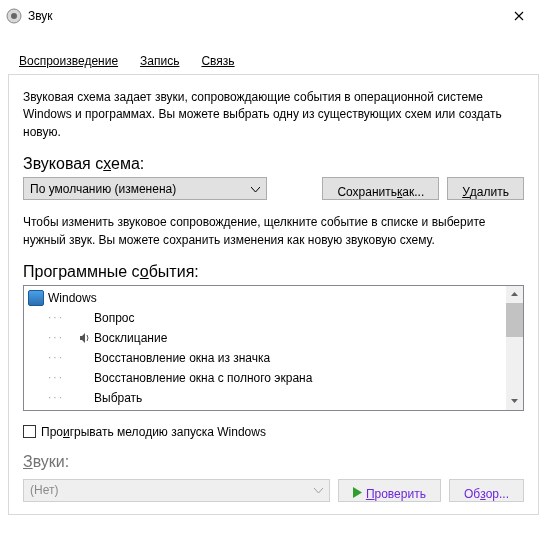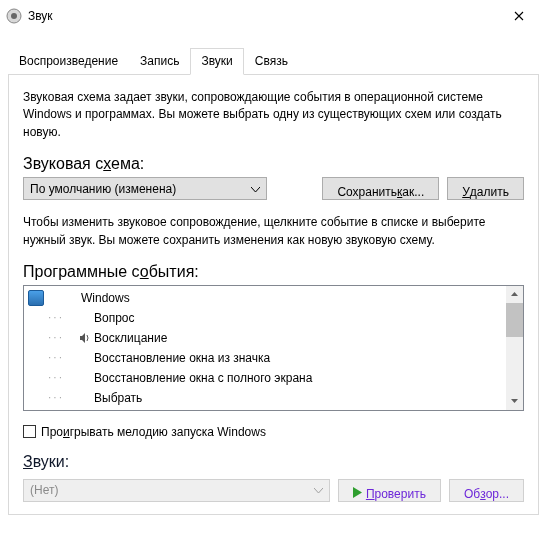--- a/index.html
+++ b/index.html
@@ -6,52 +6,52 @@
   body { background: #fff; width: 547px; height: 544px; overflow: hidden; position: relative; color: #000; }
   
   .titlebar { height: 32px; display: flex; align-items: center; padding: 0 6px; }
   .titlebar .icon { width: 16px; height: 16px; margin-right: 6px; display: inline-flex; align-items: center; justify-content: center; }
   .titlebar .title { font-size: 12px; flex: 1; }
   .close { width: 45px; height: 30px; display: flex; align-items: center; justify-content: center; cursor: pointer; }
   
   .tabs { display: flex; padding: 0 8px; border-bottom: none; margin-top: 15px; }
   .tab { padding: 5px 10px 6px; font-size: 12px; border: 1px solid transparent; cursor: pointer; position: relative; top: 1px; background: #fff; }
   .tab.active { border: 1px solid #d9d9d9; border-bottom: 1px solid #fff; z-index: 2; }
-  .tab:not(.active) { border-bottom: 1px solid #d9d9d9; }
+  .tab:not(.active) { border-bottom: 1px solid #d9d9d9; text-decoration: underline; }
   
   .panel { border: 1px solid #d9d9d9; margin: 0 8px 8px; padding: 14px 14px 12px; position: relative; top: 0; }
   
   .desc { font-size: 12px; line-height: 1.45; margin-bottom: 14px; }
   .label { font-size: 16px; margin-bottom: 4px; }
   .accel { text-decoration: underline; }
   
   .row { display: flex; align-items: center; gap: 8px; margin-bottom: 14px; }
   
   .combo { position: relative; display: inline-flex; align-items: center; border: 1px solid #acacac; background: #e1e1e1; height: 23px; font-size: 12px; padding: 0 22px 0 6px; width: 244px; cursor: pointer; }
   .combo .chevron { position: absolute; right: 6px; }
   .combo.disabled { color: #8a8a8a; background: #efefef; border-color: #d0d0d0; }
   
   .btn { border: 1px solid #acacac; background: #e1e1e1; height: 23px; font-size: 12px; padding: 0 14px; cursor: pointer; display: inline-flex; align-items: flex-end; }
   .btn.disabled { color: #6d28d9; background: #efefef; border-color: #d0d0d0; cursor: default; }
   
   .tree { border: 1px solid #828790; height: 126px; overflow: hidden; position: relative; margin-bottom: 14px; }
   .tree-inner { padding: 2px 0; }
-  .tree-root { display: flex; align-items: center; height: 20px; padding-left: 4px; font-size: 12px; gap: 33px; }
+  .tree-root { display: flex; align-items: center; height: 20px; padding-left: 4px; font-size: 12px; }
   .tree-root .win-icon { width: 16px; height: 16px; margin-right: 4px; display: inline-flex; align-items: center; justify-content: center; background: linear-gradient(180deg,#4aa0e8,#2a6fb0); border: 1px solid #1a5a99; border-radius: 2px; }
   .tree-item { display: flex; align-items: center; height: 20px; font-size: 12px; padding-left: 24px; }
   .tree-item .dots { color: #a0a0a0; width: 28px; letter-spacing: 2px; font-size: 10px; flex-shrink: 0; }
   .tree-item .snd-icon { width: 18px; display: inline-flex; justify-content: center; flex-shrink: 0; }
   .scrollbar { position: absolute; right: 0; top: 0; bottom: 0; width: 17px; background: #f0f0f0; }
   .scroll-up, .scroll-down { height: 17px; display: flex; align-items: center; justify-content: center; cursor: pointer; }
   .thumb { position: absolute; top: 17px; height: 34px; left: 0; right: 0; background: #c2c2c2; }
   
   .checkbox-row { display: flex; align-items: center; margin-bottom: 14px; font-size: 12px; }
   .checkbox { width: 13px; height: 13px; border: 1px solid #333; margin-right: 5px; }
   
-  .disabled-text { color: #0f172a; }
+  .disabled-text { color: #737373; }
   
   .play-icon { margin-right: 4px; }
 </style>
 </head>
 <body>
 
 <div class="titlebar">
   <span class="icon">
     <svg width="16" height="16" viewBox="0 0 16 16">
         <circle cx="8" cy="8" r="7" fill="#d8d8d8" stroke="#888"></circle>
@@ -62,21 +62,20 @@
   <div class="close">
     <svg width="10" height="10" viewBox="0 0 10 10">
         <path d="M1 1 L9 9 M9 1 L1 9" stroke="#000" stroke-width="1.1"></path>
       </svg>
   </div>
 </div>
 
 <div class="tabs">
   <div class="tab"><span>Воспроизведение</span></div>
   <div class="tab"><span>Запись</span></div>
-  <div class="tab active"><span>Звуки</span></div>
   <div class="tab"><span>Связь</span></div>
 </div>
 
 <div class="panel">
   <p class="desc">Звуковая схема задает звуки, сопровождающие события в операционной системе Windows и программах. Вы можете выбрать одну из существующих схем или создать новую.</p>
 
   <div class="label"><span>Звуковая с</span><span class="accel">х</span><span>ема:</span></div>
 
   <div class="row">
     <div class="combo">

